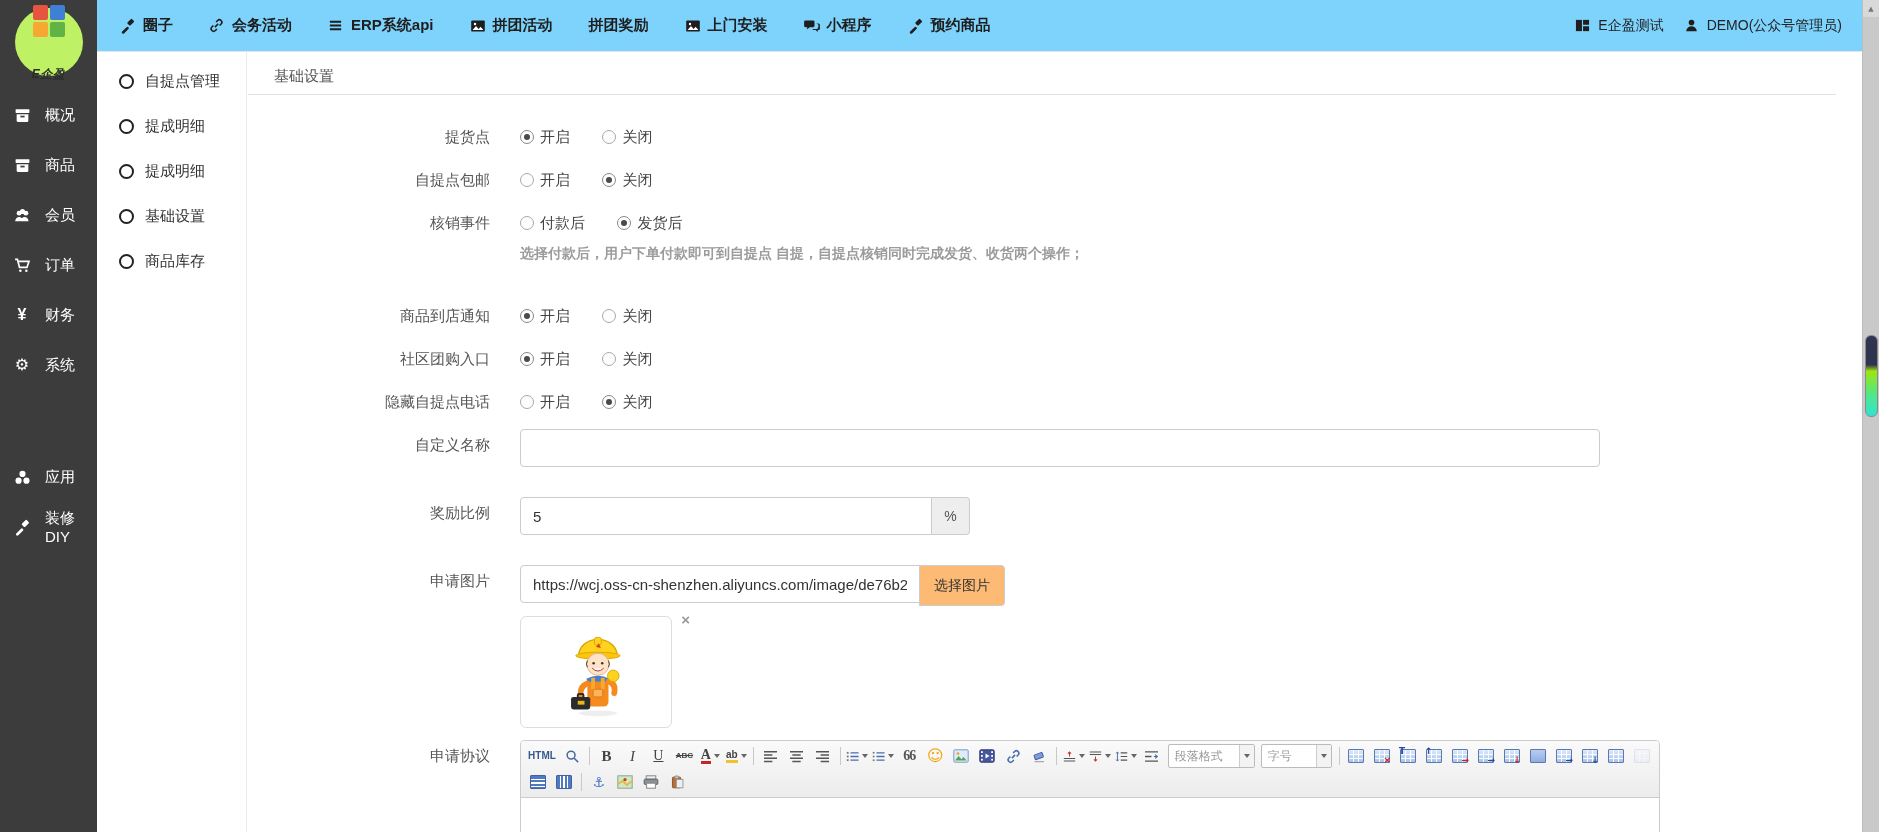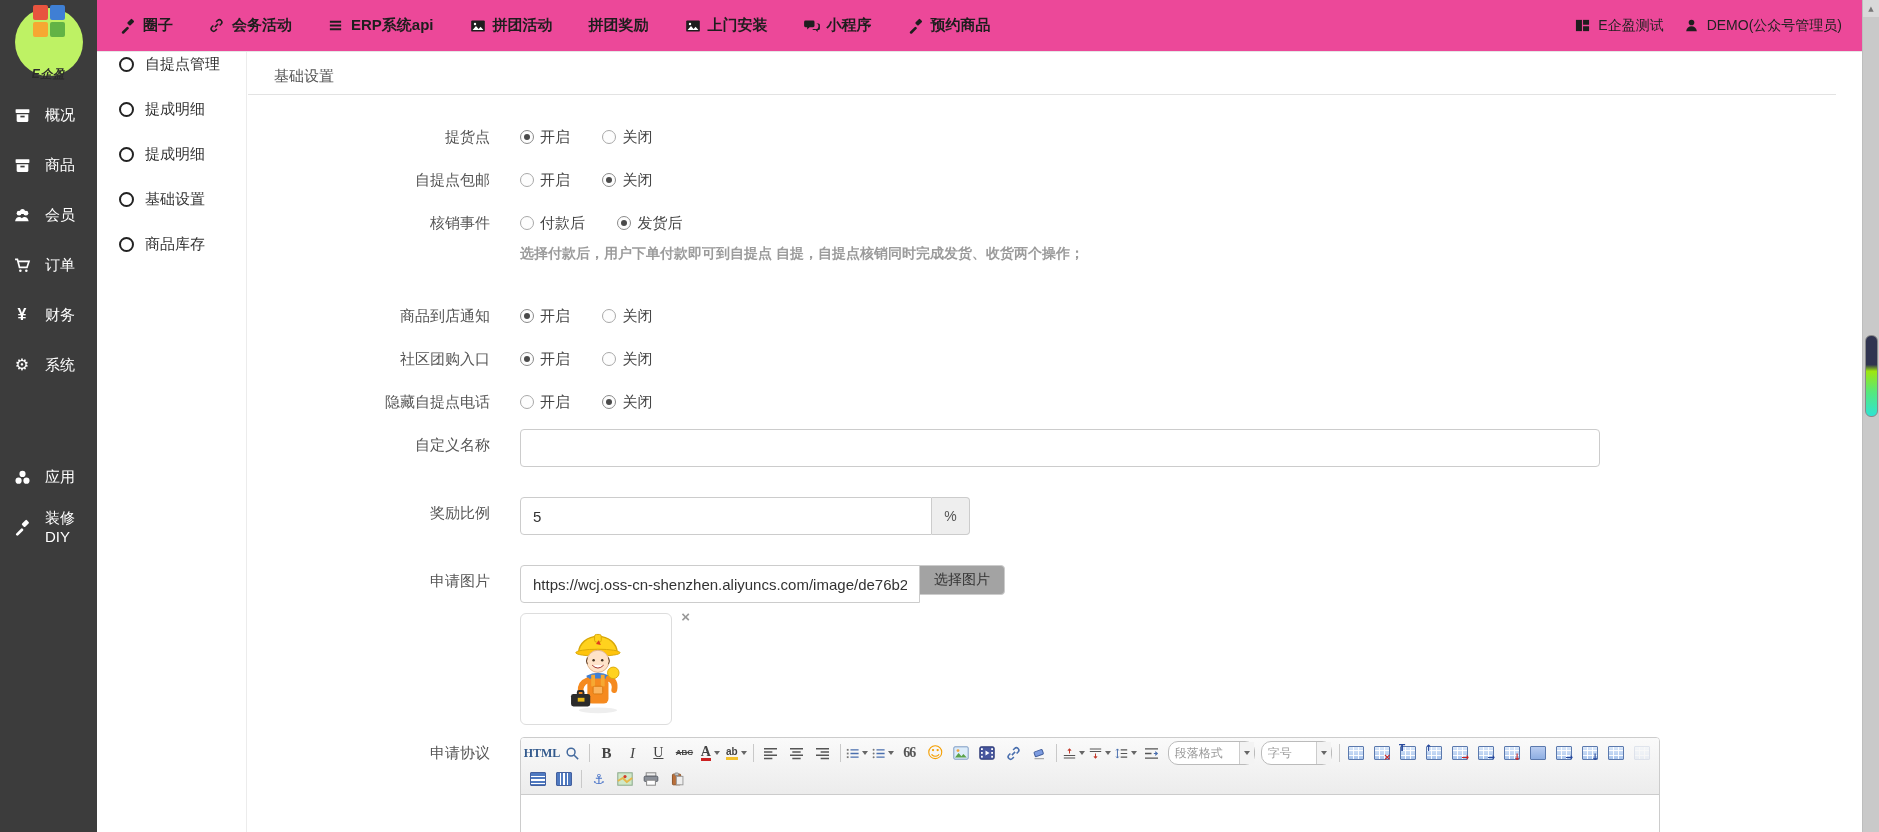--- a/index.html
+++ b/index.html
@@ -15,29 +15,29 @@
   .logo-grid i{display:block;border-radius:2px;}
   .lg1{background:#e8543f;} .lg2{background:#3f7fd4;} .lg3{background:#f6a832;} .lg4{background:#62b345;}
   .logo-text{font-size:12px;font-weight:bold;font-style:italic;color:#2b2b2b;letter-spacing:.5px;margin-top:1px;}
   .side-item{height:50px;display:flex;align-items:center;gap:14px;padding-left:13px;font-size:15px;cursor:pointer;}
   .side-item.gap{margin-top:62px;}
   .side-ico{width:18px;height:18px;display:flex;align-items:center;justify-content:center;color:#fff;flex:0 0 18px;}
   .yen-glyph{font-size:16px;font-weight:bold;}
   .gear-glyph{font-size:16px;line-height:1;font-family:"DejaVu Sans",sans-serif;}
 
   
-  .topnav{position:absolute;left:97px;top:0;right:17px;height:52px;background:#ec4899;border-bottom:1px solid #e6e6e6;
+  .topnav{position:absolute;left:97px;top:0;right:17px;height:52px;background:#7dd3fc;border-bottom:1px solid #e6e6e6;
           display:flex;align-items:center;padding:0 20px 0 23px;box-sizing:border-box;gap:36px;z-index:4;}
   .nav-item{display:flex;align-items:center;gap:7px;font-size:15px;font-weight:bold;color:#1e1e1e;cursor:pointer;white-space:nowrap;}
   .nav-ico{width:16px;height:16px;color:#1e1e1e;}
   .nav-right{margin-left:auto;display:flex;align-items:flex-end;gap:20px;}
   .nav-right .nav-item{font-weight:normal;font-size:14px;color:#222;}
 
   
-  .submenu{position:absolute;left:97px;top:35px;width:150px;bottom:0;background:#fff;border-right:1px solid #ececec;
+  .submenu{position:absolute;left:97px;top:52px;width:150px;bottom:0;background:#fff;border-right:1px solid #ececec;
            padding-top:7px;box-sizing:border-box;z-index:3;}
   .sub-item{display:flex;align-items:center;gap:11px;padding:13px 0 13px 22px;font-size:15px;color:#333;cursor:pointer;}
   .circle-o{width:11px;height:11px;border:2px solid #222;border-radius:50%;flex:0 0 11px;}
 
   
   .content{position:absolute;left:248px;top:52px;right:17px;bottom:0;background:#fff;overflow:hidden;
            border-top-left-radius:6px;}
   .page-header{height:37px;line-height:37px;margin:5px 26px 0 0;padding-left:26px;font-size:15px;color:#555;
                border-bottom:1px solid #e3e3e3;}
   .form{padding-top:26px;}
@@ -52,47 +52,47 @@
   .hint{font-size:14px;color:#9b9b9b;line-height:25px;font-weight:bold;}
   .mb-big{margin-bottom:34px;}
   .mb-med{margin-bottom:30px;}
   .txt{height:38px;box-sizing:border-box;border:1px solid #ccc;border-radius:4px;padding:6px 12px;font-size:15px;color:#333;
        font-family:"Liberation Sans","DejaVu Sans",sans-serif;outline:none;background:#fff;}
   .w-name{width:1080px;}
   .w-ratio{width:412px;border-top-right-radius:0;border-bottom-right-radius:0;}
   .addon{display:inline-flex;align-items:center;justify-content:center;width:38px;height:38px;box-sizing:border-box;
          border:1px solid #ccc;border-left:none;border-radius:0 4px 4px 0;background:#eee;color:#555;font-size:14px;vertical-align:top;}
   .w-img{width:400px;border-top-right-radius:0;border-bottom-right-radius:0;}
-  .btn{display:inline-flex;align-items:center;justify-content:center;height:30px;box-sizing:border-box;padding:0 14px;
-       border:1px solid #ccc;background:#a3a3a3;border-radius:0 4px 4px 0;margin-left:-1px;font-size:14px;color:#333;cursor:pointer;vertical-align:top;}
+  .btn{display:inline-flex;align-items:center;justify-content:center;height:41px;box-sizing:border-box;padding:0 14px;
+       border:1px solid #ccc;background:#fdba74;border-radius:0 4px 4px 0;margin-left:-1px;font-size:14px;color:#333;cursor:pointer;vertical-align:top;}
   .preview-wrap{position:relative;display:inline-block;margin-top:10px;}
   .preview-box{width:150px;height:110px;border:1px solid #ddd;border-radius:6px;background:#fff;overflow:hidden;
                display:flex;align-items:center;justify-content:center;}
   .preview-close{position:absolute;right:-18px;top:-4px;color:#999;font-size:15px;font-weight:bold;line-height:1;cursor:pointer;}
 
   
   .editor{width:1138px;border:1px solid #ccc;border-radius:4px;background:#fff;overflow:hidden;}
   .toolbar{background:linear-gradient(#fafafa,#ececec);border-bottom:1px solid #ccc;padding:2px 4px;}
   .trow{display:flex;align-items:center;flex-wrap:nowrap;height:26px;}
   .ti{display:inline-flex;align-items:center;justify-content:center;min-width:22px;height:22px;margin:0 1px;border:1px solid transparent;
       border-radius:2px;cursor:pointer;color:#444;position:relative;}
   .ti.faded{opacity:.3;cursor:default;}
   .tsep{width:1px;height:18px;background:#c9c9c9;margin:0 4px;}
-  .t-html{font-size:12px;font-weight:bold;color:#335a8d;letter-spacing:0;font-family:Liberation Serif, serif;}
+  .t-html{font-size:10px;font-weight:bold;color:#335a8d;letter-spacing:0;}
   .t-b{font-family:"Liberation Serif","DejaVu Serif",serif;font-weight:bold;font-size:15px;}
   .t-i{font-family:"Liberation Serif","DejaVu Serif",serif;font-style:italic;font-size:15px;}
   .t-u{font-family:"Liberation Serif","DejaVu Serif",serif;font-size:14px;text-decoration:underline;}
   .t-abc{font-size:8px;font-weight:bold;text-decoration:line-through;}
   .t-A{font-family:"Liberation Serif","DejaVu Serif",serif;font-size:14px;font-weight:bold;border-bottom:3px solid #cc2222;line-height:13px;}
   .t-ab{font-size:10px;font-weight:bold;border-bottom:3px solid #f2c12e;line-height:11px;}
   .t-quote{font-family:"Liberation Serif","DejaVu Serif",serif;font-weight:bold;font-size:14px;color:#555;letter-spacing:-1px;}
   .t-smile{color:#f59f00;font-size:16px;line-height:1;font-family:"DejaVu Sans",sans-serif;}
   .t-anchor{color:#4a74c8;font-size:14px;line-height:1;font-family:"DejaVu Sans",sans-serif;}
   .caret{width:0;height:0;border-left:3.5px solid transparent;border-right:3.5px solid transparent;border-top:4px solid #666;margin-left:3px;}
-  .tsel{display:inline-flex;align-items:stretch;height:22px;border:1px solid #bbb;background:#fff;border-radius:10px;margin:0 3px;cursor:pointer;}
+  .tsel{display:inline-flex;align-items:stretch;height:22px;border:1px solid #bbb;background:#fff;border-radius:2px;margin:0 3px;cursor:pointer;}
   .tsel-text{display:flex;align-items:center;padding:0 6px;font-size:12px;color:#999;}
   .tsel-btn{display:flex;align-items:center;justify-content:center;width:14px;border-left:1px solid #ccc;background:#f3f3f3;}
   .tsel-btn .caret{margin-left:0;}
   .w74 .tsel-text{width:58px;} .w56 .tsel-text{width:42px;}
   .tbi{width:16px;height:14px;box-sizing:border-box;border:1px solid #5b79ad;border-radius:1px;position:relative;
        background-image:repeating-linear-gradient(to right,transparent 0 4px,rgba(255,255,255,.95) 4px 5px),
                         repeating-linear-gradient(to bottom,transparent 0 3.5px,rgba(255,255,255,.95) 3.5px 4.5px),
                         linear-gradient(#dce9fa,#a8c4ec);}
   .tbi.solid{background:linear-gradient(#b9ccf0,#8eaee2);}
   .ov{position:absolute;font-size:9px;font-weight:bold;line-height:1;right:-2px;bottom:-3px;font-family:"DejaVu Sans",sans-serif;}

